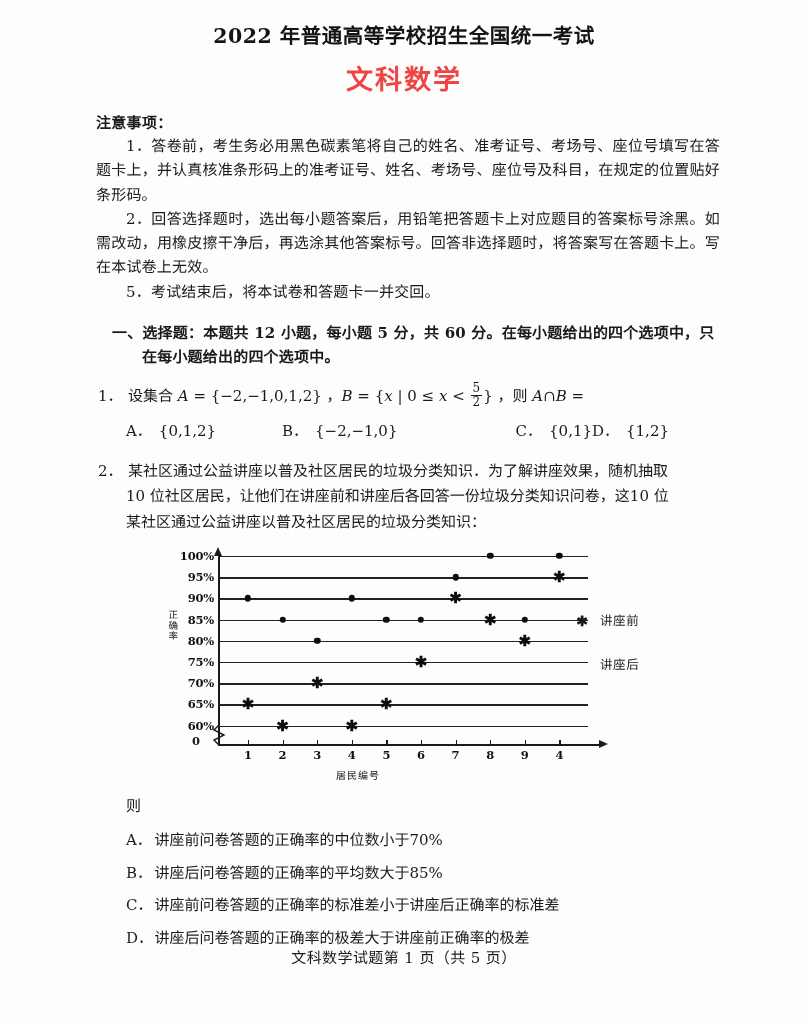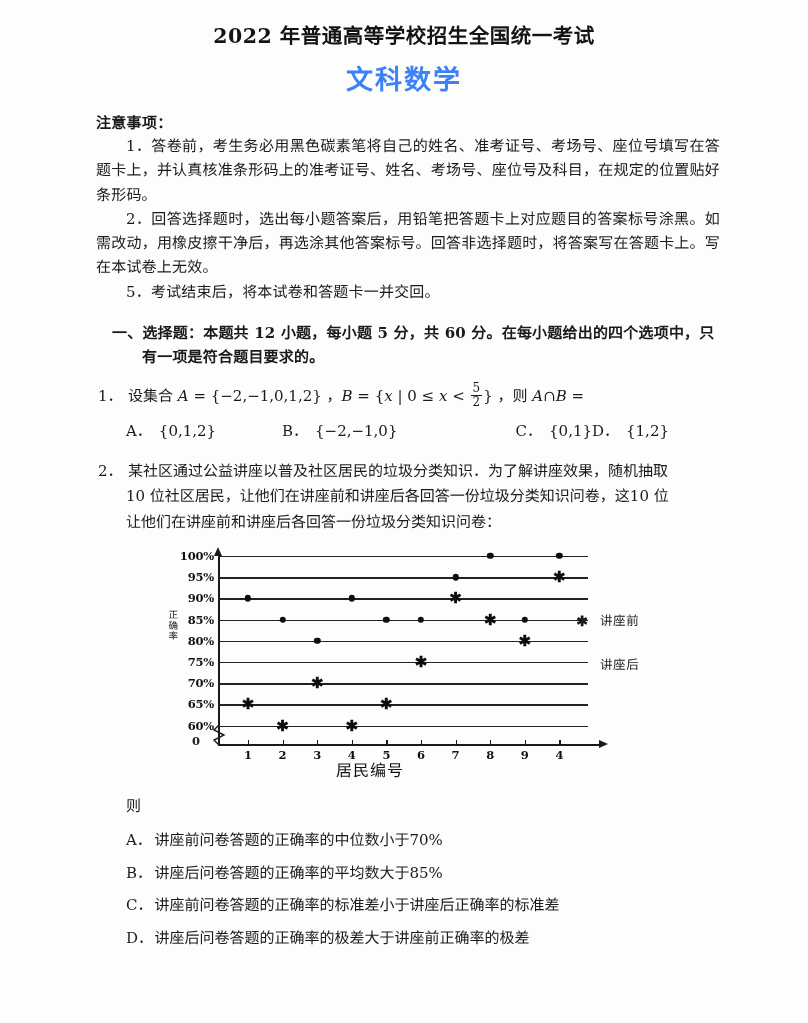--- a/index.html
+++ b/index.html
@@ -30,21 +30,21 @@
     letter-spacing: 0.5px;
     margin: 19px 0 0 0;
     color: #141414;
   }
   .doc-subject {
     text-align: center;
     font-size: 27px;
     font-weight: bold;
     letter-spacing: 2px;
     margin: 9px 0 0 0;
-    color: #3b82f6;
+    color: #ef4444;
   }
 
   
   .content {
     margin: 14px 0 0 0;
     padding: 0 88px 0 96px;
   }
   .notice-title {
     font-size: 15px;
     font-weight: bold;
@@ -249,21 +249,21 @@
     bottom: 18px;
     font-size: 11.5px;
     transform: translateX(-50%);
     font-weight: bold;
     color: #111;
   }
   .xlabel {
     position: absolute;
     bottom: 0;
     left: 118px;
-    font-size: 16px;
+    font-size: 10px;
     letter-spacing: 1px;
     color: #111;
   }
   .zero-lab {
     position: absolute;
     left: -26px;
     bottom: 32px;
     font-size: 11.5px;
     font-weight: bold;
   }
@@ -336,21 +336,21 @@
 
   <div class="content">
 
     <div class="notice-title">注意事项：</div>
     <p class="notice-item">1．答卷前，考生务必用黑色碳素笔将自己的姓名、准考证号、考场号、座位号填写在答题卡上，并认真核准条形码上的准考证号、姓名、考场号、座位号及科目，在规定的位置贴好条形码。</p>
     <p class="notice-item">2．回答选择题时，选出每小题答案后，用铅笔把答题卡上对应题目的答案标号涂黑。如需改动，用橡皮擦干净后，再选涂其他答案标号。回答非选择题时，将答案写在答题卡上。写在本试卷上无效。</p>
     <p class="notice-item">5．考试结束后，将本试卷和答题卡一并交回。</p>
 
     <div class="section-head">
       <span>一、选择题：</span><span>本题共 12 小题，每小题 5 分，共 60 分。在每小题给出的四个选项中，只</span>
-      <span class="cont">有一项是符合题目要求的。</span>
+      <span class="cont">在每小题给出的四个选项中。</span>
     </div>
 
     <div class="question">
       <div class="q-line">
         <span class="q-num">1．</span>
         <span class="q-body">
           <span>设集合 </span><span class="mi">A</span><span> = {−2,−1,0,1,2} ，</span><span class="mi">B</span><span> = {</span><span class="mi">x</span><span> | 0 ≤ </span><span class="mi">x</span><span> &lt; </span><span class="frac">
               <span class="num">5</span>
               <span class="den">2</span>
             </span><span>} ，则 </span><span class="mi">A</span><span>∩</span><span class="mi">B</span><span> =</span>
@@ -364,21 +364,21 @@
         <span class="opt optD"><span class="lab">D．</span><span>{1,2}</span></span>
       </div>
     </div>
 
     <div class="question">
       <div class="q-line">
         <span class="q-num">2．</span>
         <span class="q-body">某社区通过公益讲座以普及社区居民的垃圾分类知识．为了解讲座效果，随机抽取</span>
       </div>
       <div class="q-cont">10 位社区居民，让他们在讲座前和讲座后各回答一份垃圾分类知识问卷，这10 位</div>
-      <div class="q-cont">让他们在讲座前和讲座后各回答一份垃圾分类知识问卷：</div>
+      <div class="q-cont">某社区通过公益讲座以普及社区居民的垃圾分类知识：</div>
 
       <div class="chart-wrap">
         <div class="chart">
 
           <div class="ylabel">正确率</div>
 
           <div class="yticks-col" id="yticks">
               <div class="ytick" style="top: 178.6px;">60%</div>
               <div class="ytick" style="top: 157.4px;">65%</div>
               <div class="ytick" style="top: 136.2px;">70%</div>
@@ -504,14 +504,15 @@
           </div>
         <div class="choice">
             <span class="lab">D．</span>
             <span class="txt">讲座后问卷答题的正确率的极差大于讲座前正确率的极差</span>
           </div>
       </div>
     </div>
 
   </div>
 
+  <div class="footer">文科数学试题第 1 页（共 5 页）</div>
 
 </div>
 
 </body></html>

